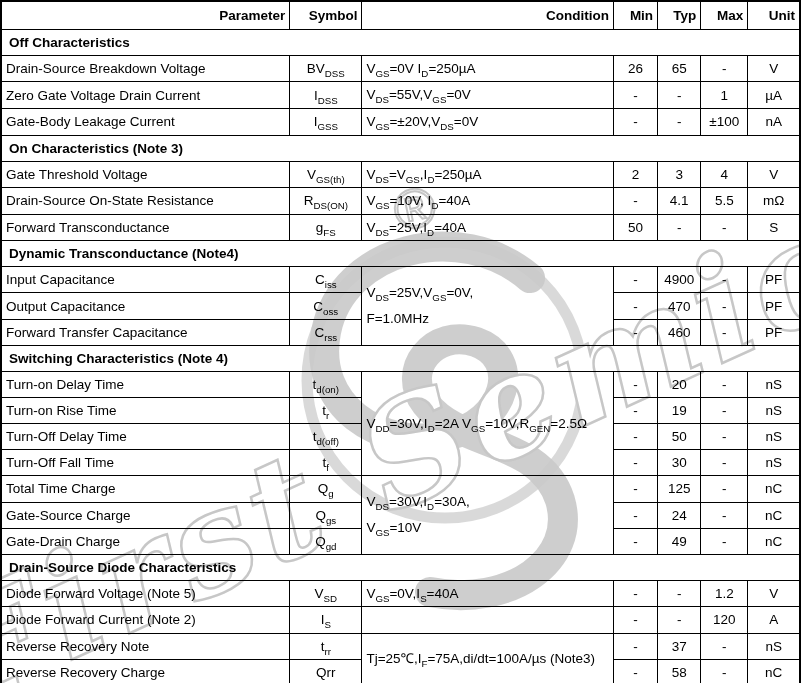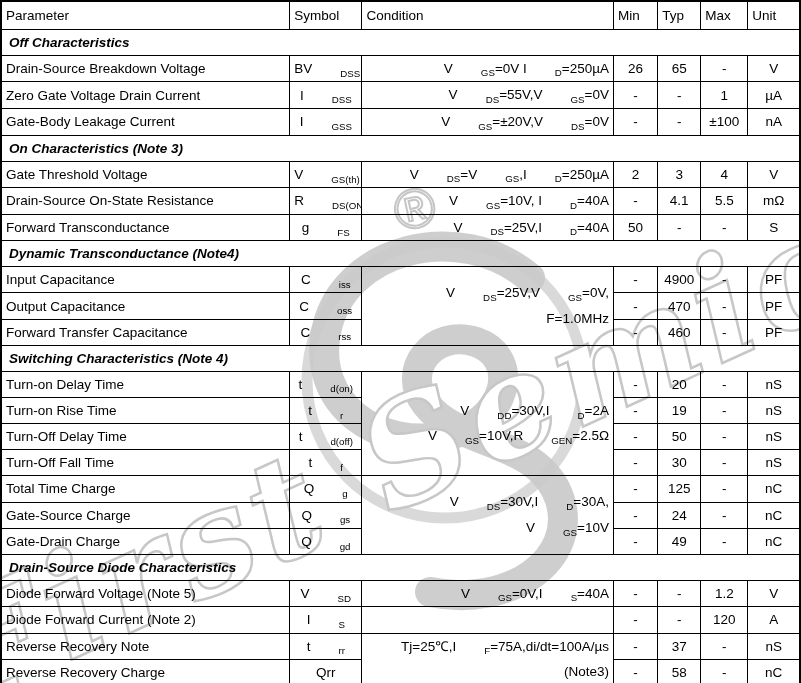--- a/index.html
+++ b/index.html
@@ -27,27 +27,27 @@
   table.spec{
     position:relative;z-index:1;
     width:801px;height:683px;table-layout:fixed;border-collapse:collapse;
     background:transparent;
   }
   table.spec th,table.spec td{
     border:1px solid #000;padding:0 4px;overflow:hidden;
     font-size:13.5px;background:transparent;
   }
   table.spec{border:2px solid #000;}
-  th{font-size:15.5px;font-weight:normal;text-align:left;height:27px;}
+  th{font-size:15.5px;font-weight:bold;text-align:right;height:27px;}
   tr.data td{height:25.2px;}
-  tr.section td{height:24.8px;font-weight:bold;text-align:left;padding-left:7px;font-size:13.5px;font-style:italic;}
+  tr.section td{height:24.8px;font-weight:bold;text-align:left;padding-left:7px;font-size:13.5px;}
   td.param{text-align:left;padding-left:7px;}
   td.center{text-align:center;}
-  td.cond{text-align:right;line-height:1.9;}
-  sub{font-size:.72em;line-height:0;letter-spacing:0;margin-left:28px;}
+  td.cond{text-align:left;line-height:1.9;}
+  sub{font-size:.72em;line-height:0;letter-spacing:0;}
 </style>
 </head>
 <body>
 
 <div class="watermark">
   <svg class="wm-logo" width="420" height="420" viewBox="0 0 420 420">
     <circle cx="215" cy="180" r="138" fill="none" stroke="#d2d2d2" stroke-width="11" opacity="0.85"></circle>
     <path d="M 300,78 C 230,18 112,48 96,132 C 82,206 150,250 216,236 C 278,223 292,158 246,142
              C 204,128 170,170 196,204 C 230,248 310,238 330,300 C 348,360 280,408 200,392" fill="none" stroke="#c9c9c9" stroke-width="30" stroke-linecap="round" opacity="0.9"></path>
   </svg>

